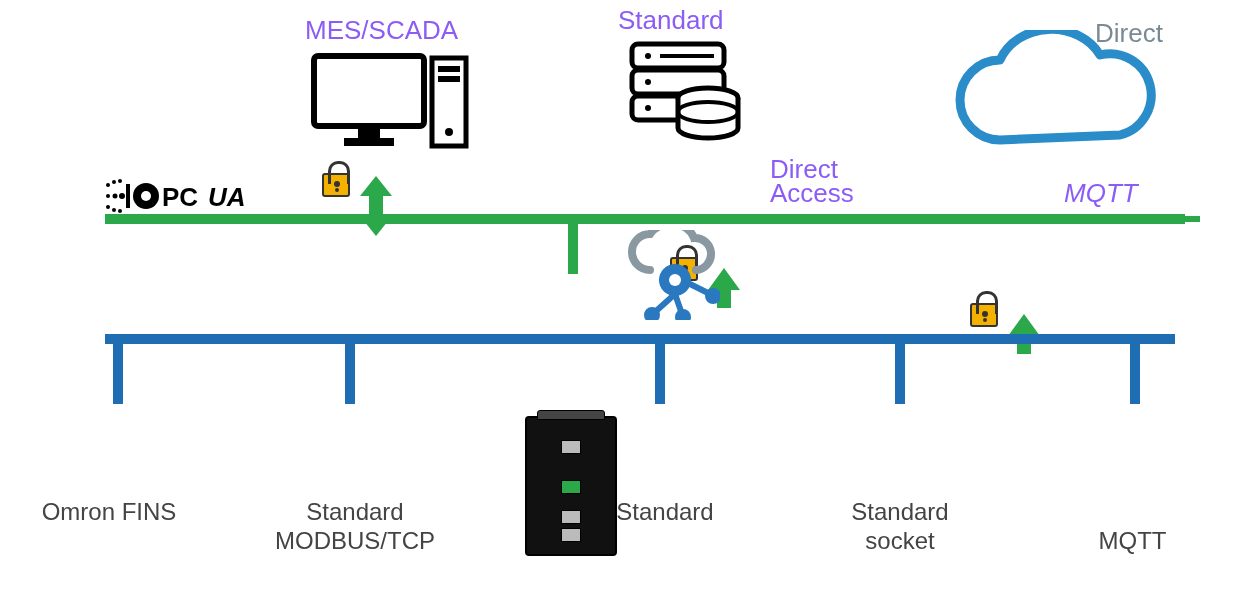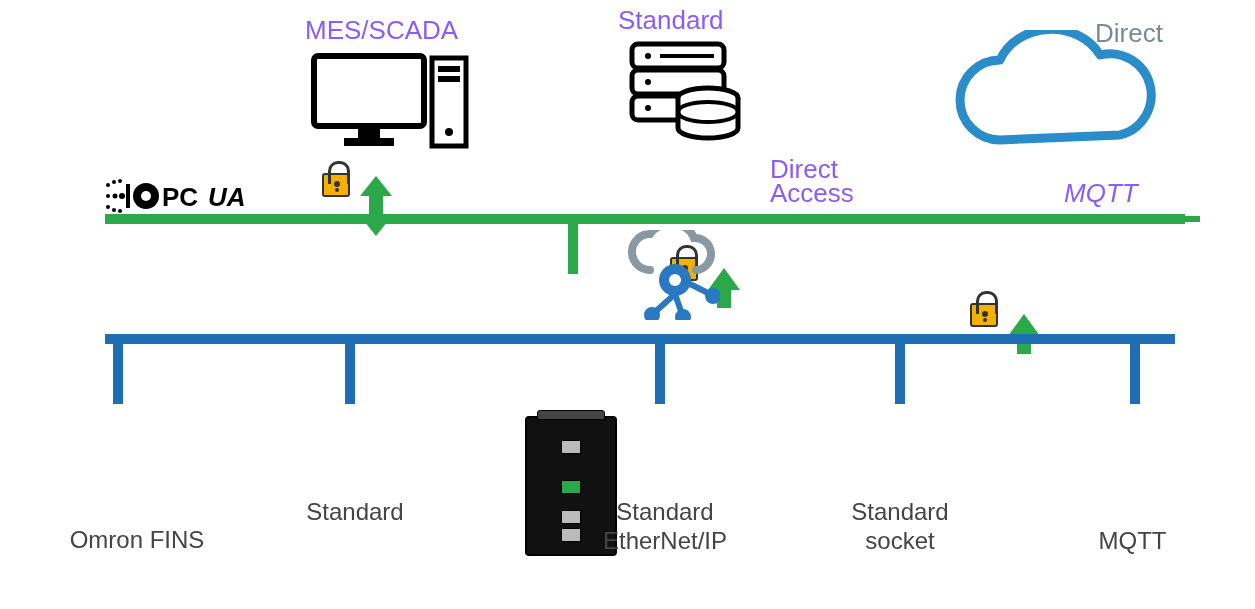--- a/index.html
+++ b/index.html
@@ -148,29 +148,29 @@
       <line x1="58" y1="14" x2="58" y2="72" stroke="#000" stroke-width="3"></line>
       <rect x="74" y="12" width="30" height="62" fill="none" stroke="#000" stroke-width="3"></rect>
       <circle cx="82" cy="22" r="3" fill="#000"></circle>
         <circle cx="96" cy="22" r="3" fill="#000"></circle>
       <rect x="78" y="32" width="22" height="8" fill="#000"></rect>
       <circle cx="89" cy="58" r="9" fill="none" stroke="#000" stroke-width="3"></circle>
     </g>
   </defs>
 </svg>
 
-<div class="abs small-label" style="left:52px; top:498px; width:170px;margin-top:28px;">Omron FINS</div>
+<div class="abs small-label" style="left:24px; top:498px; width:170px;">Omron FINS</div>
 
 <div class="abs small-label" style="left:250px; top:498px; width:210px;">
   <span>Standard</span><br>
+  <span>MODBUS/TCP</span>
 </div>
 
 <div class="abs small-label" style="left:560px; top:498px; width:210px;">
   <span>Standard</span><br>
-  <span>EtherNet/IP</span>
 </div>
 
 <div class="abs small-label" style="left:810px; top:498px; width:180px;">
   <span>Standard</span><br>
   <span>socket</span>
 </div>
 
 <div class="abs small-label" style="left:1020px; top:498px; width:225px;">
   <br>
   <span>MQTT</span>

